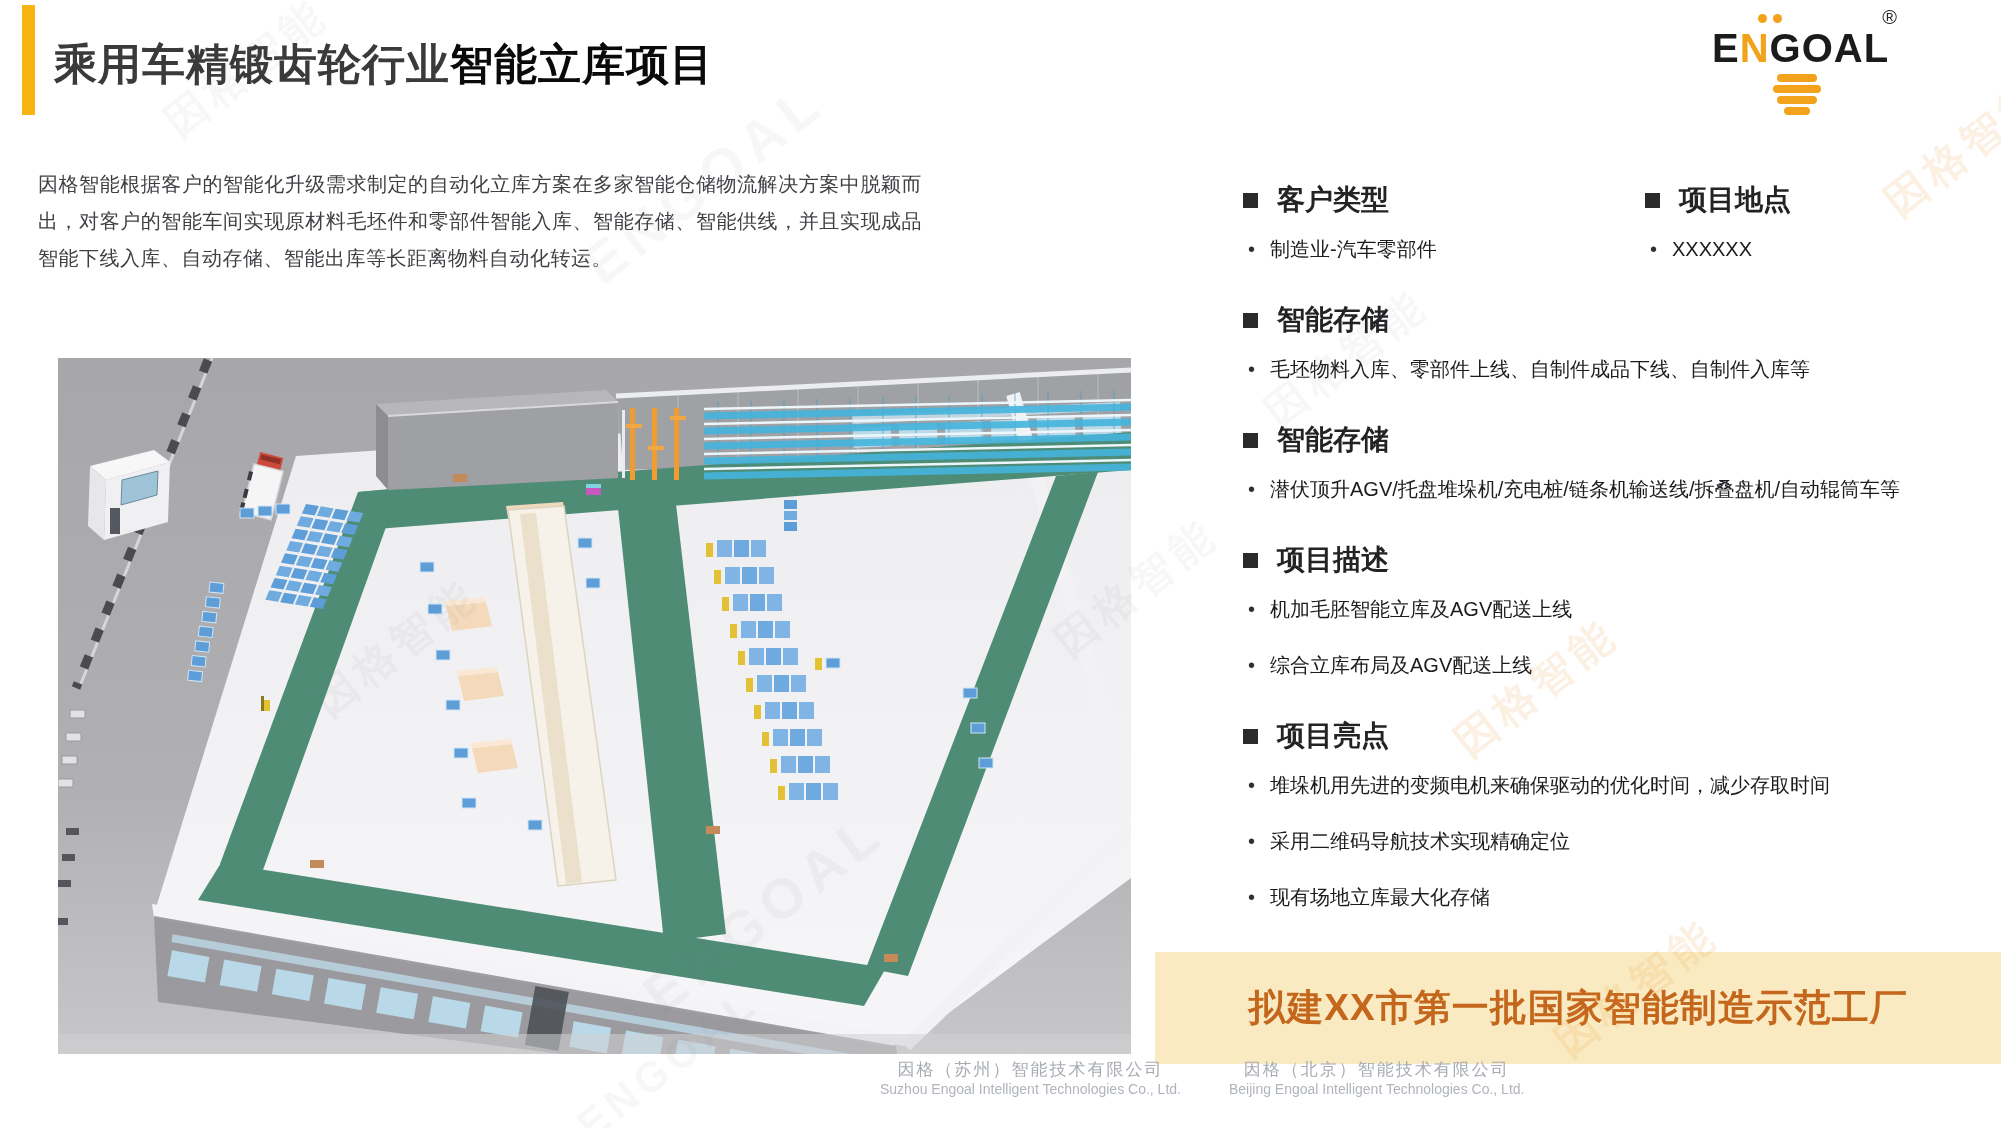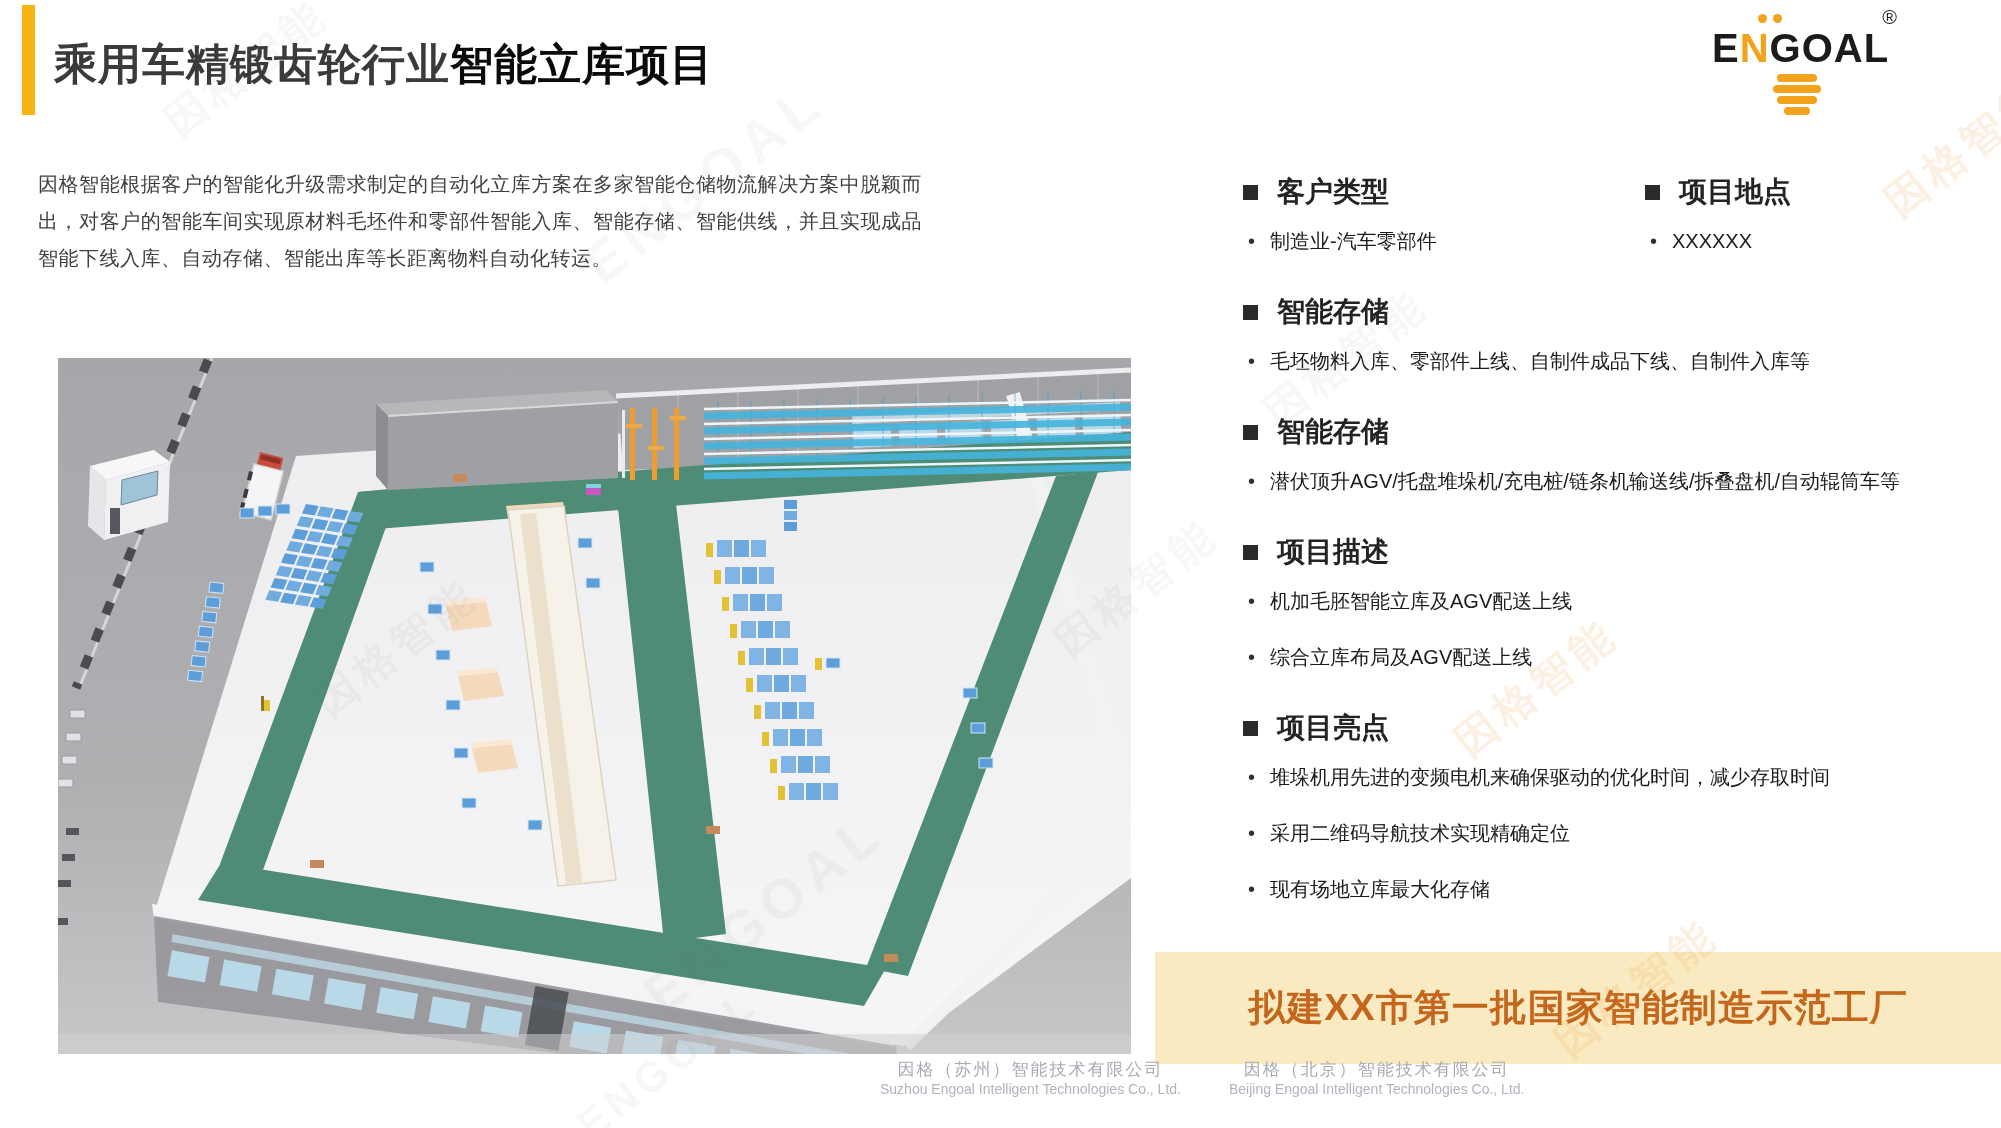--- a/index.html
+++ b/index.html
@@ -23,21 +23,21 @@
   .bee-body { position:absolute; left:48px; top:62px; width:74px; display:flex; flex-direction:column; align-items:center; gap:3px; }
   .bee-body .bar { background:#F2A21B; border-radius:4px; height:8px; }
   .bee-body .b1 { width:40px; } .bee-body .b2 { width:48px; } .bee-body .b3 { width:40px; } .bee-body .b4 { width:26px; }
   
   .intro { position:absolute; left:38px; top:166px; width:884px; font-size:20px; line-height:37px;
            color:#3F3F44; letter-spacing:0.5px; text-align:justify; }
   
   .figure { position:absolute; left:58px; top:358px; width:1073px; height:696px; }
   .figure svg { display:block; width:100%; height:100%; }
   
-  .panel { position:absolute; left:1243px; top:176px; width:746px; color:#1C1C20; }
+  .panel { position:absolute; left:1243px; top:184px; width:746px; color:#1C1C20; }
   .sec-head { display:flex; align-items:center; gap:19px; font-size:28px; font-weight:900; color:#232326; line-height:32px; }
   .sq { width:15px; height:15px; background:#2B2B2E; flex:0 0 auto; }
   .item { position:relative; padding-left:27px; font-size:20px; line-height:2.3; color:#1C1C20; margin-top:10px; }
   .item::before { content:"•"; position:absolute; left:5px; top:0; color:#303034; }
   .row-two { display:flex; }
   .row-two .col1 { width:402px; }
   .row-two .col2 { flex:1; }
   .sec { margin-top:32px; }
   
   .banner { position:absolute; left:1155px; top:952px; width:846px; height:112px; background:#FAEAC1;

